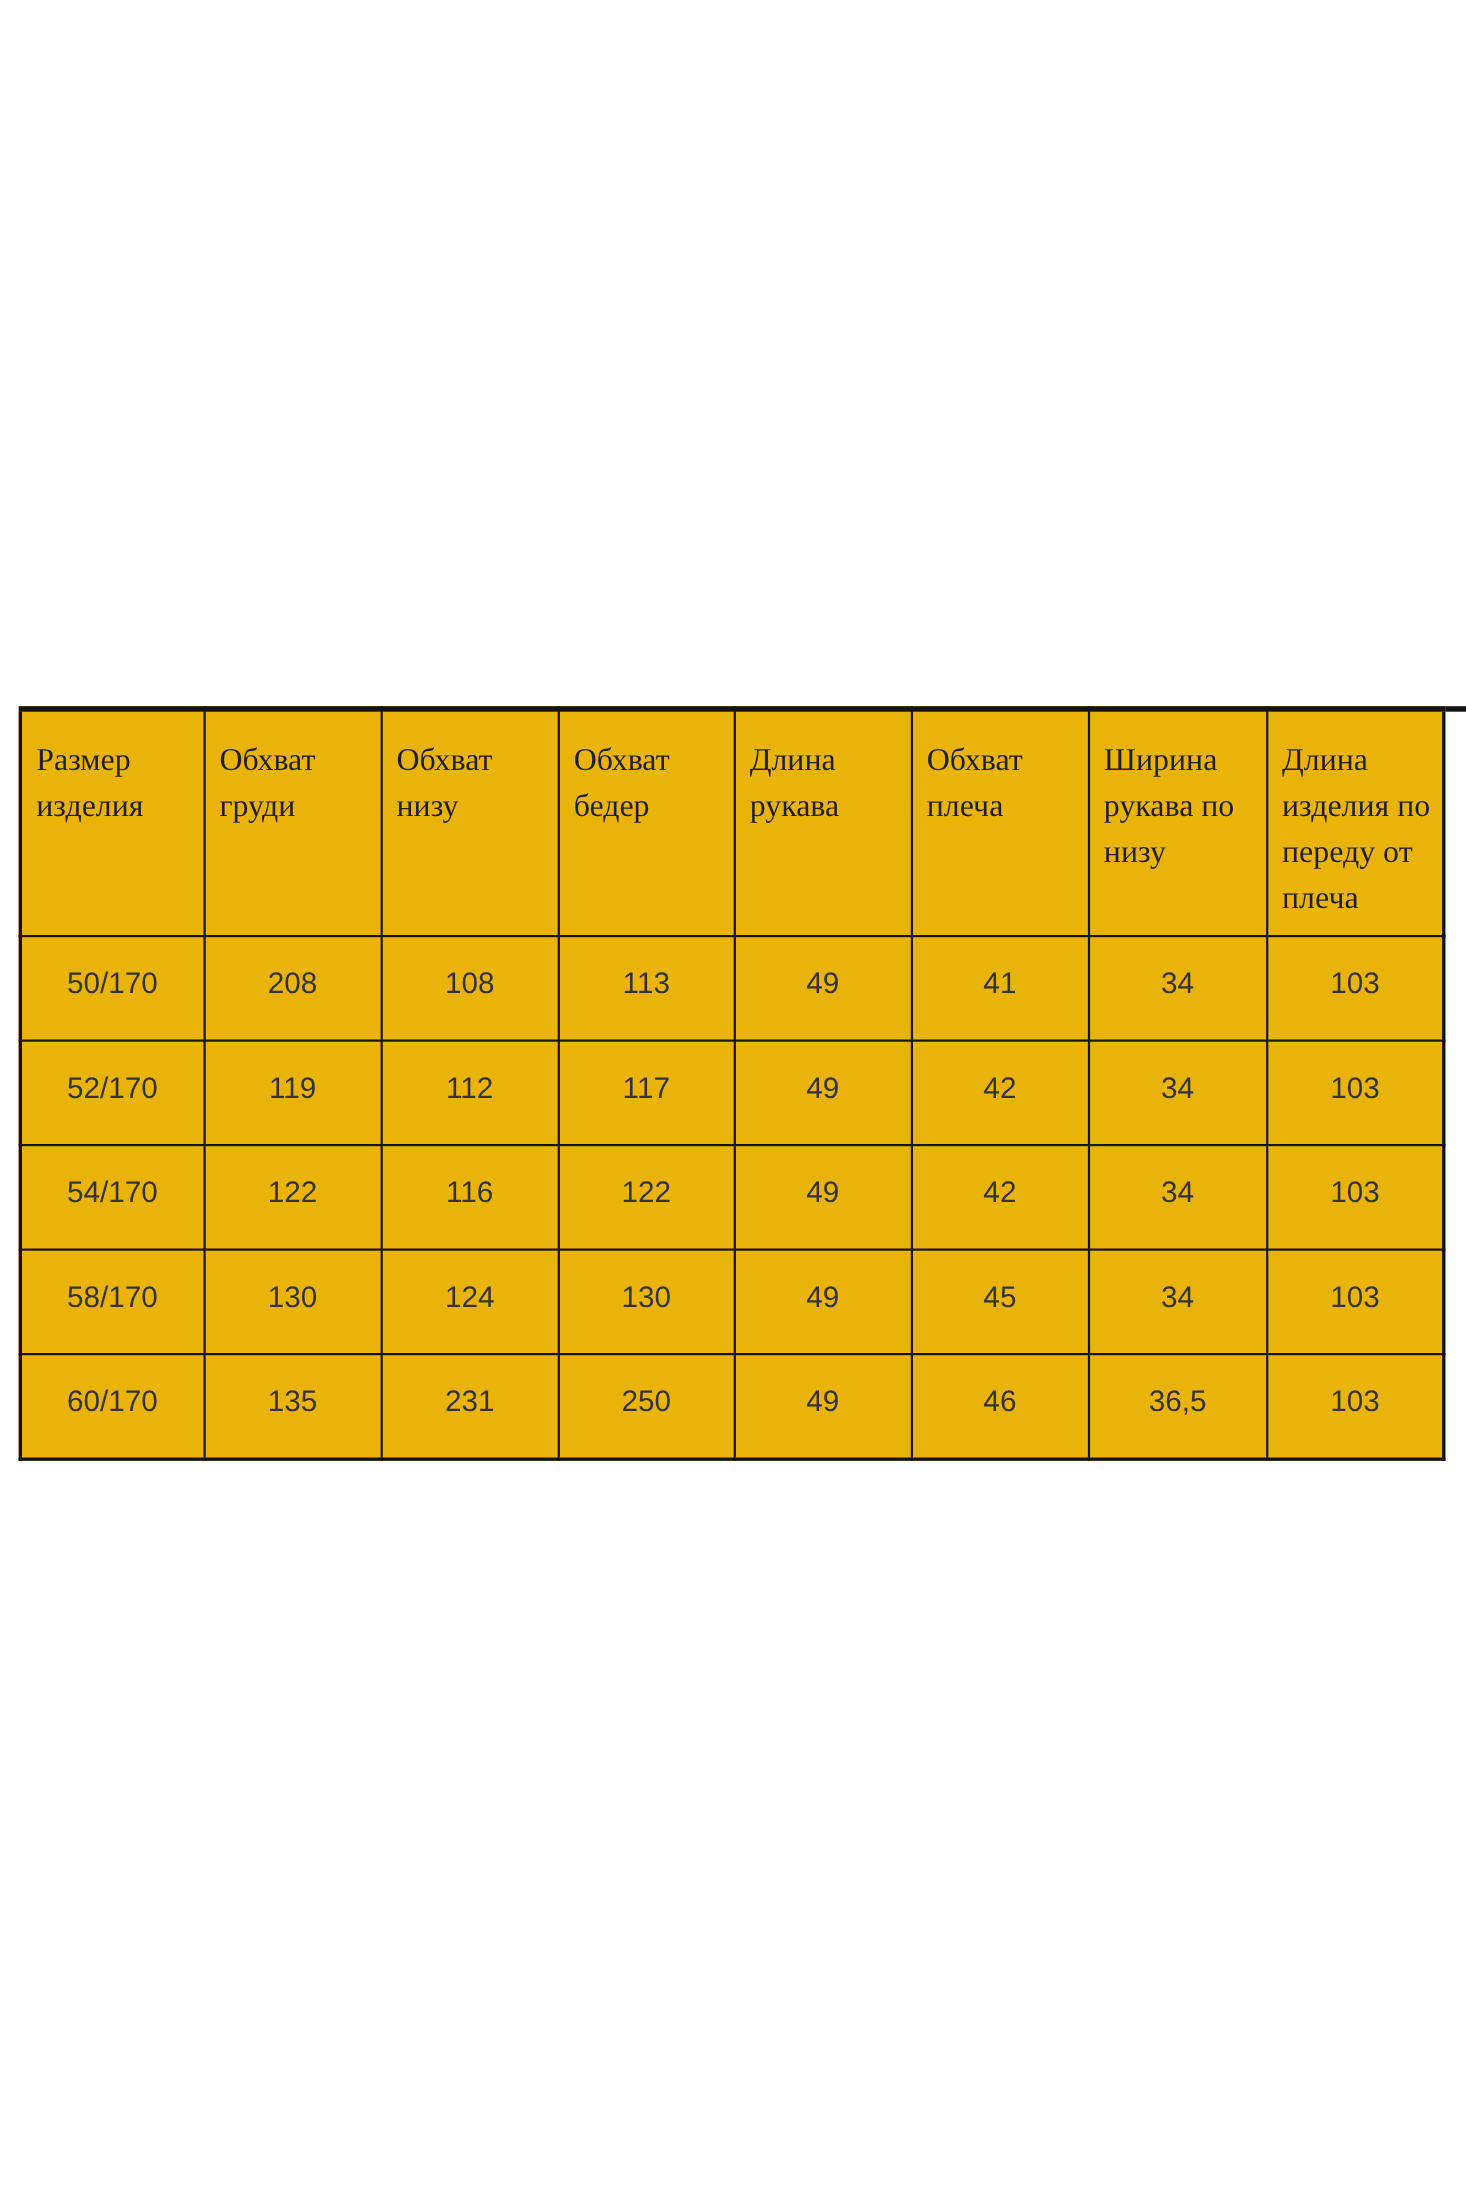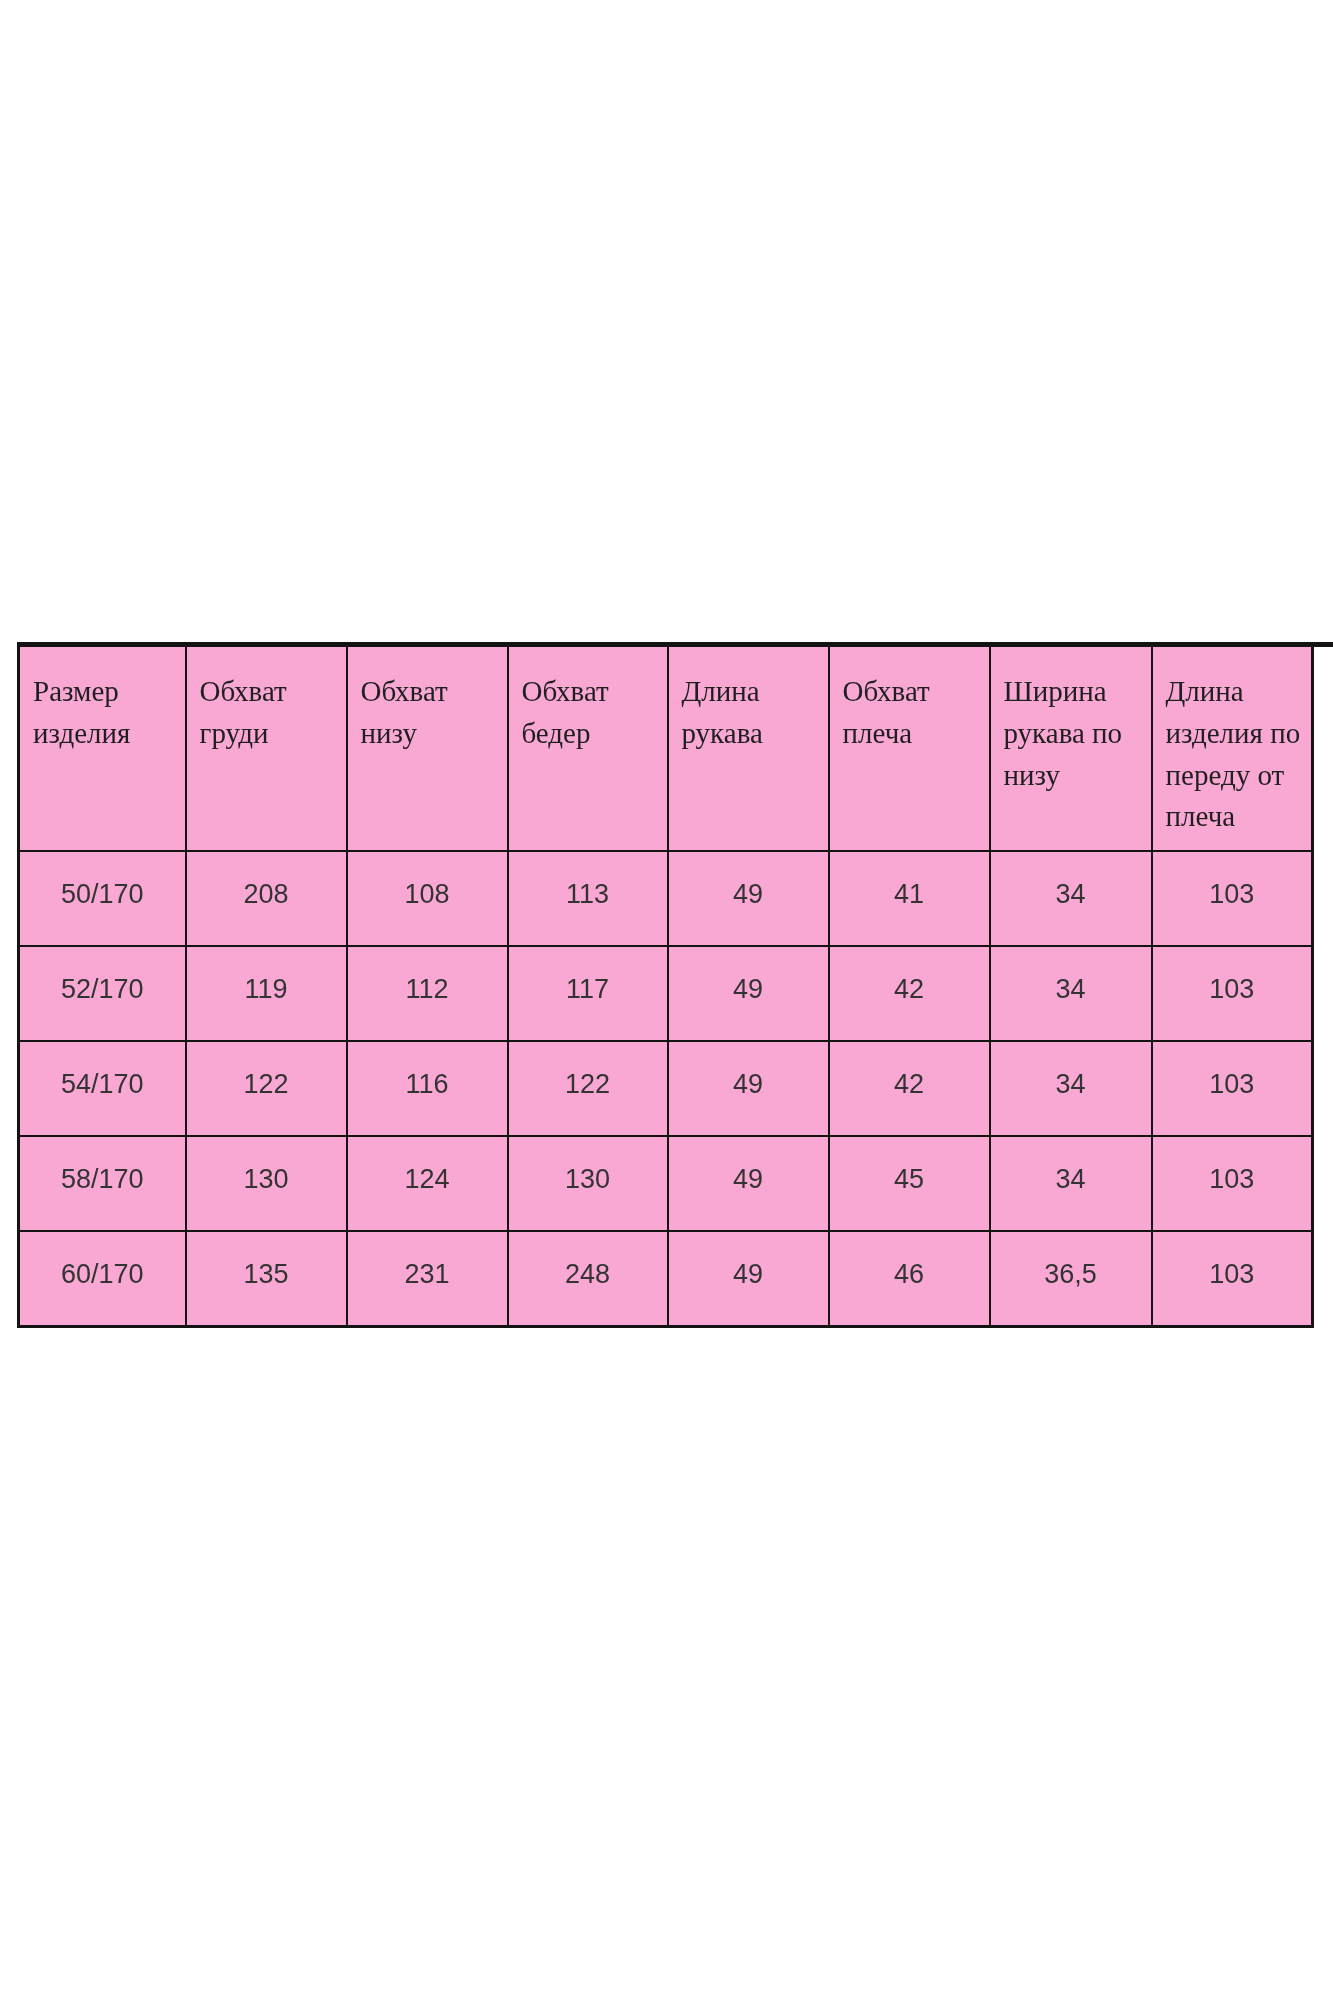--- a/index.html
+++ b/index.html
@@ -14,21 +14,21 @@
     overflow: hidden;
     font-family: "Liberation Serif", serif;
   }
   table.size-table {
     position: absolute;
     left: 17px;
     top: 642px;
     width: 1296px;
     border-collapse: collapse;
     table-layout: fixed;
-    background: #f9a8d4;
+    background: #eab308;
   }
   table.size-table th,
   table.size-table td {
     border: 2px solid #141414;
   }
   table.size-table {
     border: 3px solid #141414;
     border-top-width: 5px;
   }
   table.size-table th {
@@ -128,20 +128,20 @@
       <td>130</td>
       <td>49</td>
       <td>45</td>
       <td>34</td>
       <td>103</td>
     </tr>
     <tr>
       <td>60/170</td>
       <td>135</td>
       <td>231</td>
-      <td>248</td>
+      <td>250</td>
       <td>49</td>
       <td>46</td>
       <td>36,5</td>
       <td>103</td>
     </tr>
   </tbody>
 </table>
 
 </body></html>

